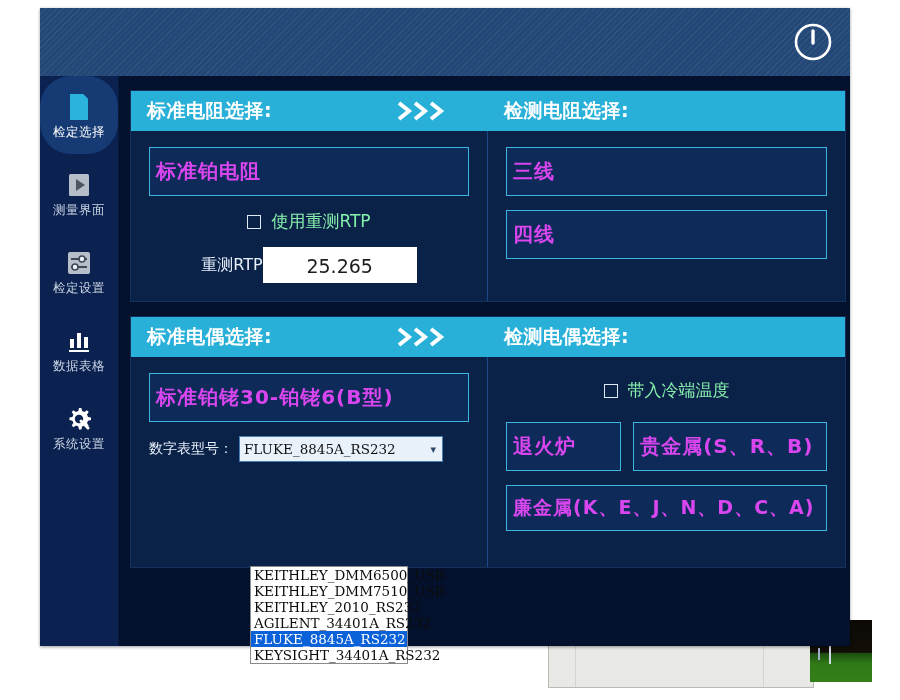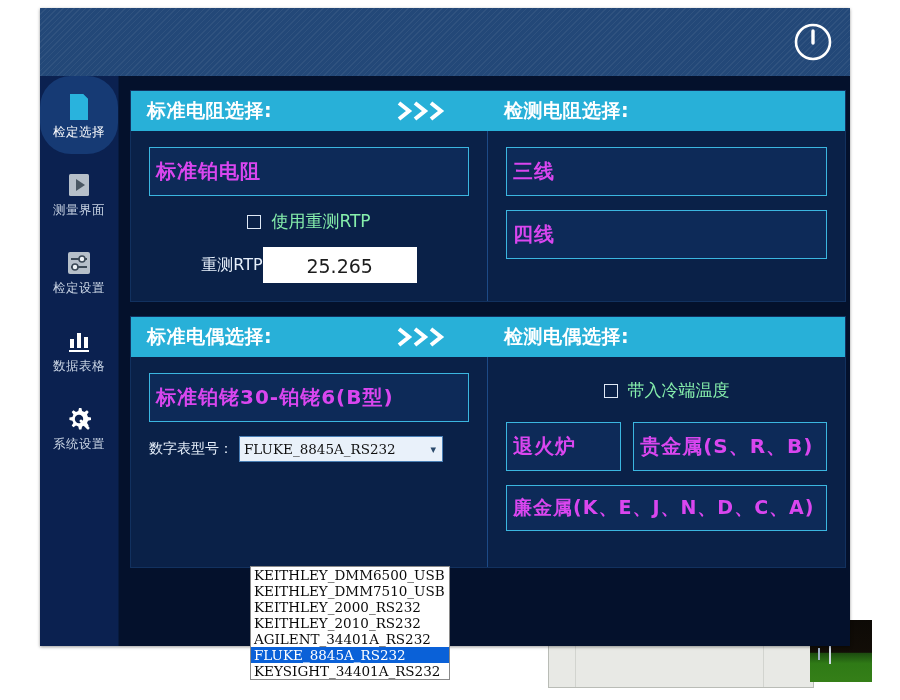--- a/index.html
+++ b/index.html
@@ -154,21 +154,21 @@
     padding:0 4px;position:relative;cursor:pointer;
   }
   .select-val{
     font-family:"DejaVu Serif","Liberation Serif",serif;
     font-size:13.5px;color:#101010;flex:1;white-space:nowrap;overflow:hidden;
   }
   .caret{font-size:11px;color:#2b4a6b;margin-right:2px;}
 
   
   #dropdown{
-    position:absolute;left:250px;top:566px;width:200px;
+    position:absolute;left:250px;top:566px;width:158px;
     background:#ffffff;border:1px solid #8a8a8a;
     box-sizing:border-box;z-index:60;
   }
   #dropdown .dd-item{
     font-family:"DejaVu Serif","Liberation Serif",serif;
     font-size:13.5px;color:#0b0b0b;line-height:16px;height:16px;
     padding:0 3px;white-space:nowrap;cursor:pointer;
   }
   #dropdown .dd-item.selected{background:#0a61d8;color:#ffffff;}
 
@@ -341,20 +341,19 @@
           </div>
         </div>
 
       </div>
     </div>
   </div>
 
   <div id="dropdown">
       <div class="dd-item">KEITHLEY_DMM6500_USB</div>
       <div class="dd-item">KEITHLEY_DMM7510_USB</div>
-      <div class="dd-item">KEITHLEY_2000_RS232</div>
       <div class="dd-item">KEITHLEY_2010_RS232</div>
       <div class="dd-item">AGILENT_34401A_RS232</div>
       <div class="dd-item selected">FLUKE_8845A_RS232</div>
       <div class="dd-item">KEYSIGHT_34401A_RS232</div>
     </div>
 
 </div>
 
 </body></html>

